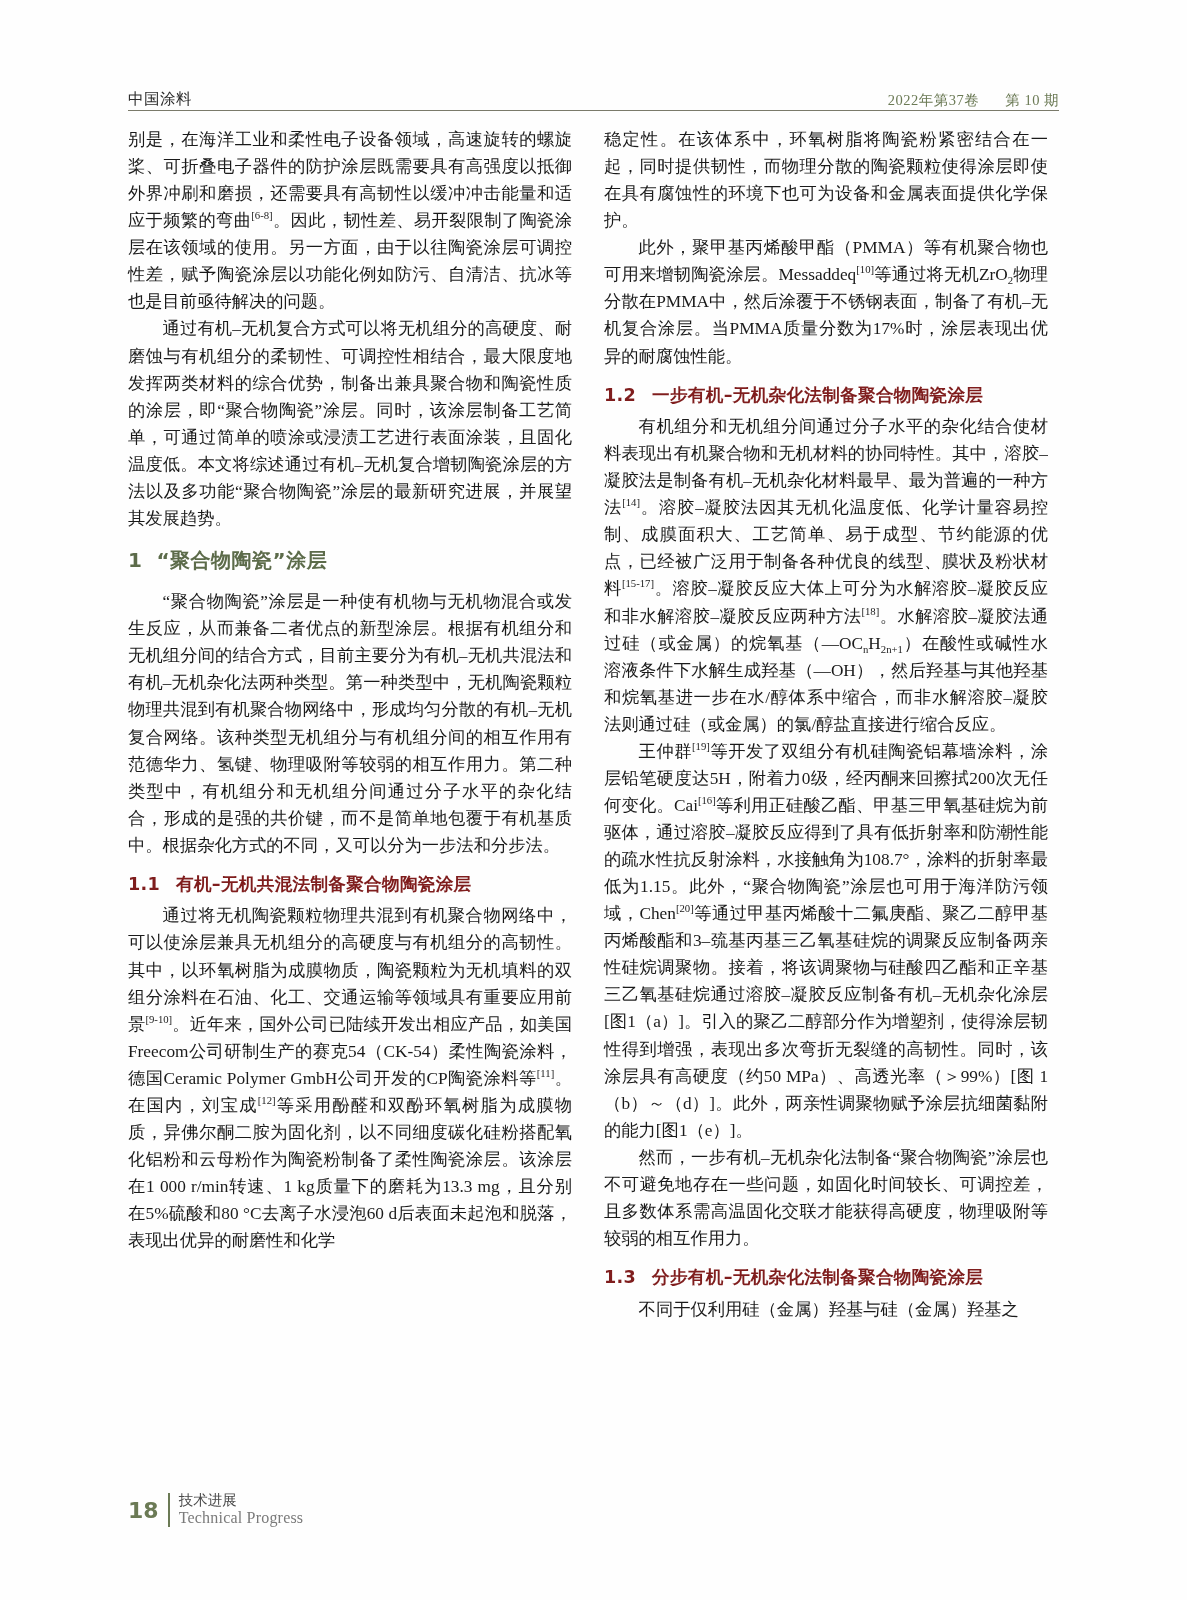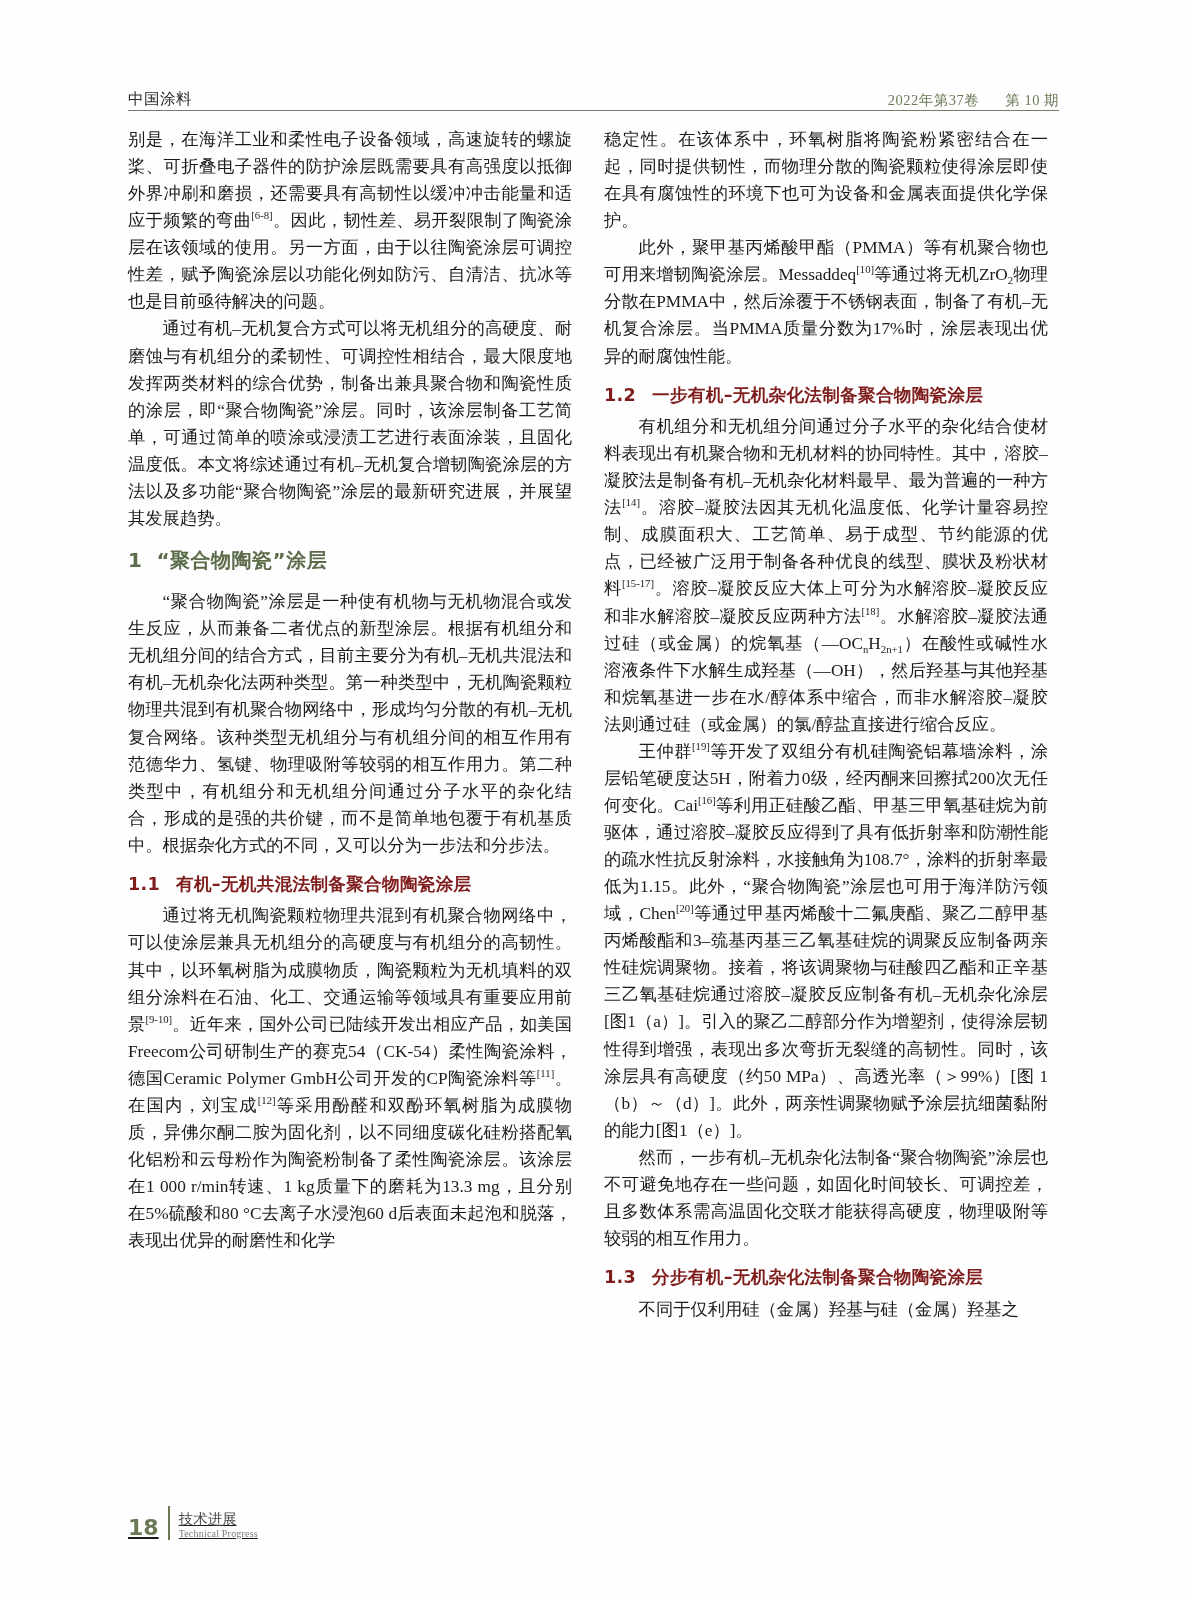--- a/index.html
+++ b/index.html
@@ -97,24 +97,23 @@
     letter-spacing: 0.3px;
   }
   h3.subsec .num {
     margin-right: 16px;
   }
 
   
   .page-footer {
     position: absolute;
     left: 128px;
-    bottom: 60px;
-    display: flex;
-    align-items: flex-end;
-    text-decoration: underline;
+    bottom: 72px;
+    display: flex;
+    align-items: center;
   }
   .folio {
     font-family: "DejaVu Sans", sans-serif;
     font-size: 22px;
     font-weight: bold;
     color: #6b7a55;
     margin-right: 9px;
   }
   .footer-bar {
     width: 2px;
@@ -128,21 +127,21 @@
     justify-content: center;
     line-height: 1.18;
   }
   .footer-cn {
     font-family: "DejaVu Sans", sans-serif;
     font-size: 14.5px;
     color: #4a4a4a;
   }
   .footer-en {
     font-family: "Liberation Serif", serif;
-    font-size: 10px;
+    font-size: 16px;
     color: #7a7a7a;
     letter-spacing: 0.2px;
   }
 </style>
 </head>
 <body>
 
 <div class="page">
 
   <div class="page-header">

